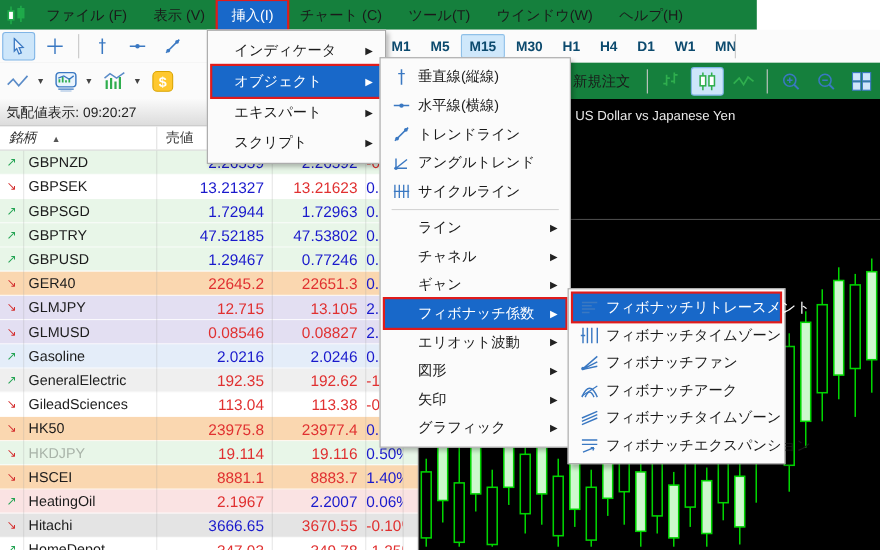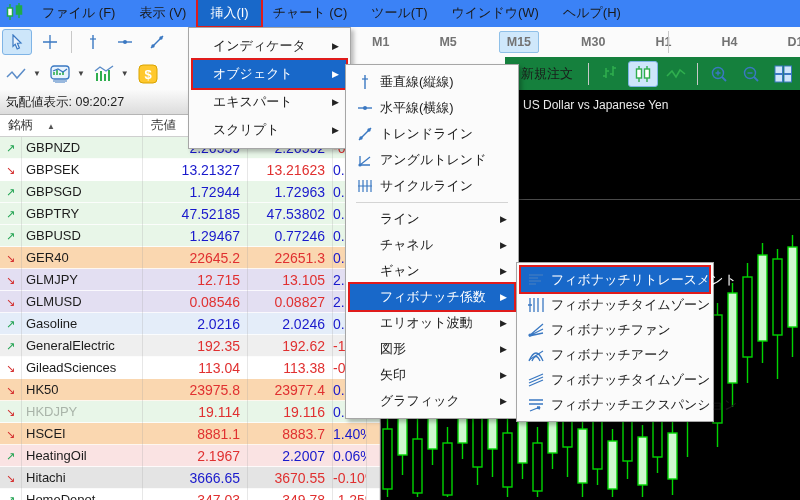--- a/index.html
+++ b/index.html
@@ -1,37 +1,37 @@
 <!DOCTYPE html>
 <html><head>
 <meta charset="utf-8">
 <style>
   html,body{margin:0;padding:0;background:#888;}
   #app{position:relative;width:800px;height:500px;overflow:hidden;background:#fff;
        font-family:"Liberation Sans","DejaVu Sans",sans-serif;font-size:13px;color:#1a1a1a;
        user-select:none;}
   
-  #menubar{position:absolute;left:0;top:0;width:800px;height:27px;background:#3b82f6;
-           border-bottom:1px solid #d9d9d9;display:flex;align-items:flex-start;}
+  #menubar{position:absolute;left:0;top:0;width:688px;height:27px;background:#15803d;
+           border-bottom:1px solid #d9d9d9;display:flex;align-items:center;}
   #logo{width:30px;height:24px;display:flex;align-items:center;justify-content:center;}
   .mbi{padding:4px 12px;white-space:nowrap;cursor:default;}
   .mbi.active{background:#1868c9;color:#fff;box-shadow:0 0 0 2px #e01b1b;}
   
   #tb2{position:absolute;left:0;top:27px;width:800px;height:30px;background:#fbfbfb;
        border-bottom:1px solid #e0e0e0;display:flex;align-items:center;}
   #tb3{position:absolute;left:0;top:57px;width:800px;height:33px;background:#fbfbfb;
        border-bottom:1px solid #cfcfcf;display:flex;align-items:center;}
   .tbtn{width:28px;height:24px;margin:0 2px;display:flex;align-items:center;justify-content:center;border-radius:3px;}
   .tbtn.sel{background:#cde6fa;border:1px solid #7fb4e6;}
   .vsep{width:1px;height:22px;background:#c8c8c8;margin:0 5px;}
   .ddv{font-size:8px;color:#444;margin:0 3px 0 1px;}
   .ico svg{display:block;}
   
   #tfbar{position:absolute;left:347px;top:27px;height:30px;display:flex;align-items:center;}
-  .tf{color:#737373;font-weight:bold;font-size:12.5px;padding:4px 8px;margin:0 17px;border-radius:2px;}
+  .tf{color:#0c4a6e;font-weight:bold;font-size:12.5px;padding:4px 8px;margin:0 1px;border-radius:2px;}
   .tf.sel{background:#cfe8fb;border:1px solid #8fc0e8;padding:3px 7px;}
   #tfsep{position:absolute;left:668px;top:31px;width:1px;height:22px;background:#c8c8c8;}
   
   #orderbar{position:absolute;left:505px;top:57px;width:295px;height:33px;background:#15803d;
             display:flex;align-items:center;}
   #neworder{padding:0 10px 0 16px;white-space:nowrap;}
   
   #chart{position:absolute;left:380px;top:90px;width:420px;height:410px;background:#000;border-left:1px solid #777;}
   #chart-title{position:absolute;left:142px;top:8px;color:#eaeaea;font-size:12px;white-space:nowrap;}
   #chart-divider{position:absolute;left:0;top:109px;width:420px;height:1px;background:#4a4a4a;}
@@ -57,21 +57,21 @@
   .mi{position:relative;height:26px;display:flex;align-items:center;margin:0 2px;}
   .mi .lbl{white-space:nowrap;}
   .mi .arr{position:absolute;right:7px;font-size:9px;color:#222;}
   .mi.hl{background:#1868c9;color:#fff;}
   .mi.hl .arr{color:#fff;}
   .mi.box{box-shadow:0 0 0 2px #e01b1b;z-index:5;}
   .mi .mico{width:30px;display:flex;justify-content:center;align-items:center;flex:none;}
   .msep{height:1px;background:#d4d4d4;margin:3px 8px;}
   #menu-insert{left:188px;top:27px;width:157px;z-index:20;}
   #menu-insert .mi{height:28px;padding-left:20px;}
-  #menu-object{left:345px;top:64px;width:168px;z-index:21;}
+  #menu-object{left:345px;top:52px;width:168px;z-index:21;}
   #menu-fibo{left:516px;top:262px;width:192px;z-index:22;}
   #menu-fibo .mi{height:25px;}
   .noicon{padding-left:30px;}
 </style>
 </head>
 <body>
 
 <div id="app">
   <div id="menubar">
     <div id="logo">
@@ -301,21 +301,21 @@
             <rect x="1" y="9.5" width="7.5" height="7.5" fill="#cfe6fa" stroke="#3a78c2"></rect>
             <rect x="10" y="9.5" width="7.5" height="7.5" fill="#cfe6fa" stroke="#3a78c2"></rect>
           </svg>
         </span>
       </div>
     </div>
 
   <div id="mw">
     <div id="mw-title">気配値表示: 09:20:27</div>
     <div id="mw-head" class="mwgrid">
-        <div class="hc" style="grid-column: 1 / span 2;"><span>銘柄</span><span style="font-size: 8px; color: rgb(85, 85, 85); margin-left: 14px;">▲</span></div>
+        <div class="hc" style="grid-column: 1 / span 2; font-style: italic;"><span>銘柄</span><span style="font-size: 8px; color: rgb(85, 85, 85); margin-left: 14px;">▲</span></div>
         <div class="hc">売値</div>
         <div class="hc">買値</div>
         <div class="hc"></div>
         <div class="hc"></div>
       </div>
     <div id="mw-rows">
         <div class="mwr mwgrid" style="background: rgb(232, 246, 232);">
           <div class="c arrc up">↗</div>
           <div class="c symc">GBPNZD</div>
           <div class="c num c-b">2.26559</div>

